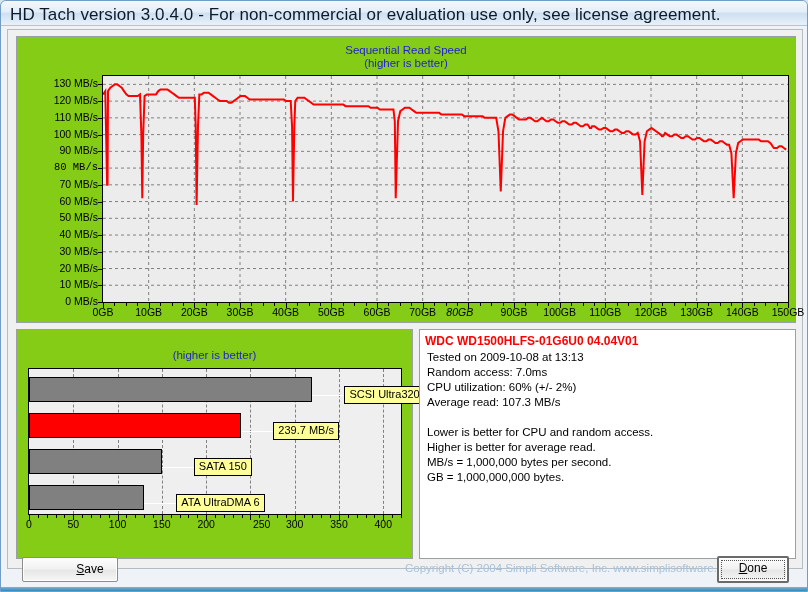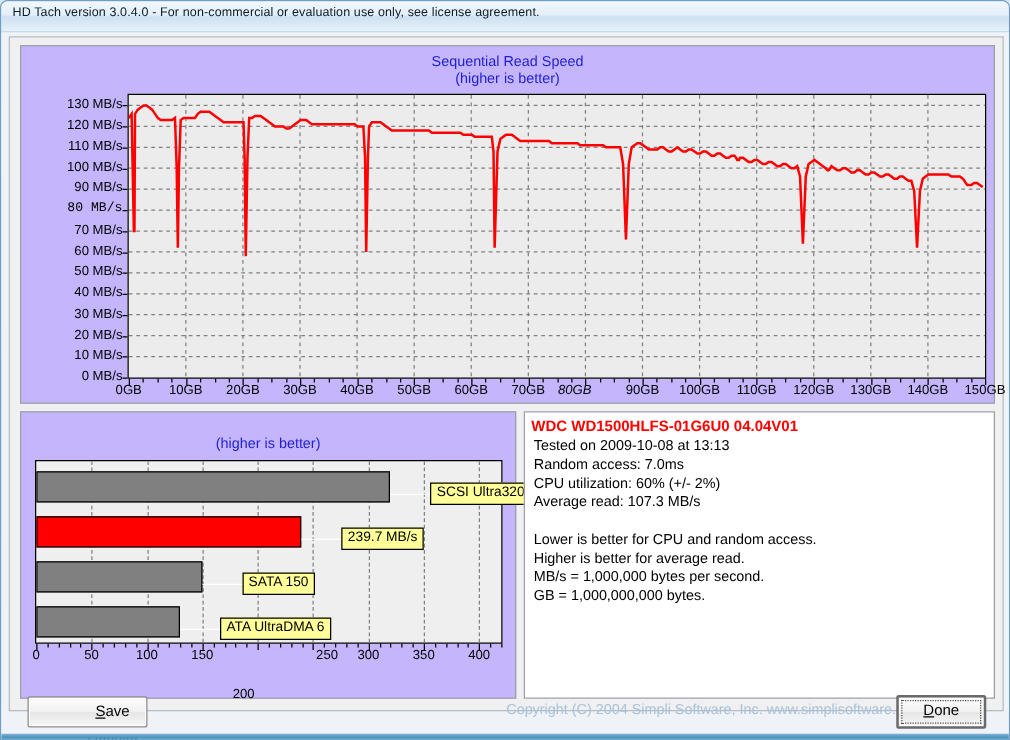--- a/index.html
+++ b/index.html
@@ -28,21 +28,21 @@
     position: absolute;
     left: 0; top: 0;
     width: 808px; height: 25px;
     background: linear-gradient(to bottom, #f2f8fd 0%, #e3eef9 45%, #cfe0f1 52%, #e7f1fa 100%);
     border-bottom: 1px solid #a9c6e0;
     border-radius: 5px 5px 0 0;
   }
   #titlebar .title-text {
     position: absolute;
     left: 9px; top: 4px;
-    font-size: 10px;
+    font-size: 17px;
     color: #0c1b2b;
     white-space: nowrap;
     letter-spacing: 0.1px;
   }
 
   
   #client {
     position: absolute;
     left: 0; top: 25px;
     width: 808px; height: 567px;
@@ -52,21 +52,21 @@
     position: absolute;
     left: 6px; top: 3px;
     width: 796px; height: 540px;
     background: #f0f0f0;
     border: 1px solid #b4bcc4;
   }
 
   
   .panel {
     position: absolute;
-    background: #c4b5fd;
+    background: #84cc16;
     border: 1px solid #9aa0a6;
   }
 
   #seq-panel  { left: 8px;   top: 6px;   width: 780px; height: 287px; }
   #burst-panel{ left: 8px;   top: 299px; width: 397px; height: 230px; }
   #info-panel { left: 411px; top: 299px; width: 377px; height: 230px; background:#ffffff; }
 
   .chart-title {
     position: absolute;
     width: 100%;
@@ -386,21 +386,21 @@
             <div class="leader" style="left: 144.857px; top: 137.125px; width: 34px;"></div>
             <div class="bar-callout" style="left: 176.857px; top: 128.125px;">SATA 150</div>
             <div class="leader" style="left: 127.143px; top: 173.375px; width: 34px;"></div>
             <div class="bar-callout" style="left: 159.143px; top: 164.375px;">ATA UltraDMA 6</div>
           </div>
         <div id="burst-xlabels">
             <div class="axis-label" style="left: -8px; width: 40px; text-align: center; top: 188px;">0</div>
             <div class="axis-label" style="left: 36.2857px; width: 40px; text-align: center; top: 188px;">50</div>
             <div class="axis-label" style="left: 80.5714px; width: 40px; text-align: center; top: 188px;">100</div>
             <div class="axis-label" style="left: 124.857px; width: 40px; text-align: center; top: 188px;">150</div>
-            <div class="axis-label" style="left: 169.143px; width: 40px; top: 188px; margin-top: 31px;">200</div>
+            <div class="axis-label" style="left: 169.143px; width: 40px; text-align: center; top: 188px;">200</div>
             <div class="axis-label" style="left: 213.429px; width: 40px; text-align: right; top: 188px;">250</div>
             <div class="axis-label" style="left: 257.714px; width: 40px; text-align: center; top: 188px;">300</div>
             <div class="axis-label" style="left: 302px; width: 40px; text-align: center; top: 188px;">350</div>
             <div class="axis-label" style="left: 346.286px; width: 40px; text-align: center; top: 188px;">400</div>
           </div>
         <div id="burst-xticks">
             <div class="tickmark" style="left: 12px; top: 185px; width: 1px; height: 5px;"></div>
             <div class="tickmark" style="left: 21px; top: 185px; width: 1px; height: 3px;"></div>
             <div class="tickmark" style="left: 30px; top: 185px; width: 1px; height: 3px;"></div>
             <div class="tickmark" style="left: 39px; top: 185px; width: 1px; height: 3px;"></div>

